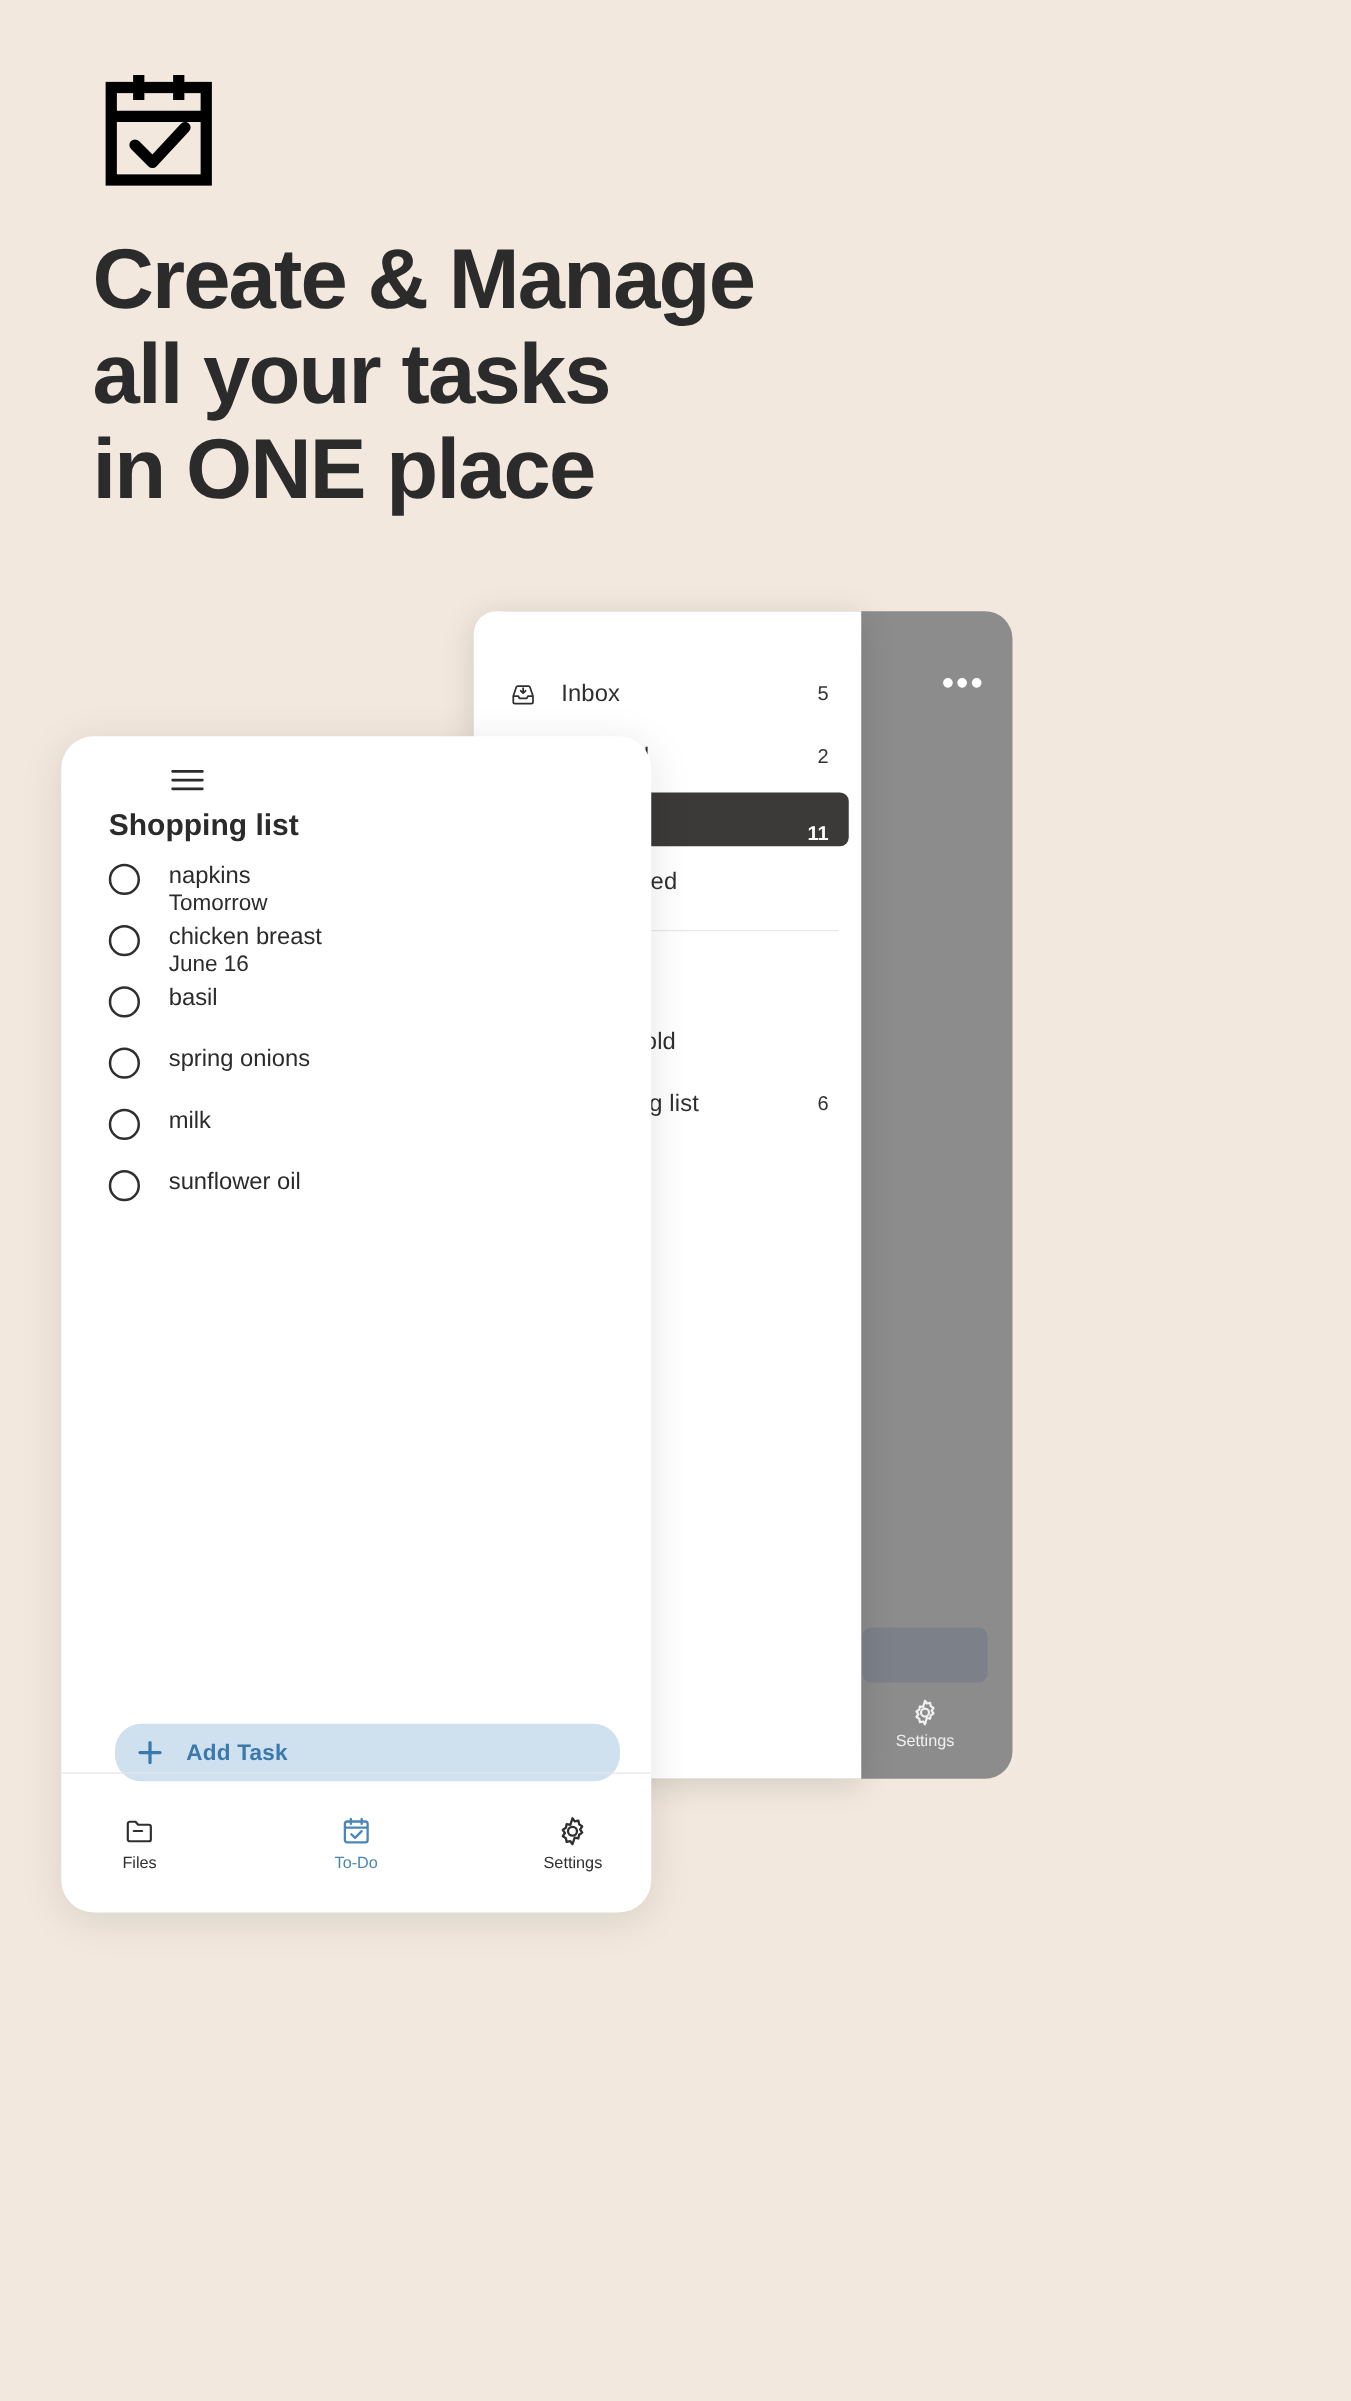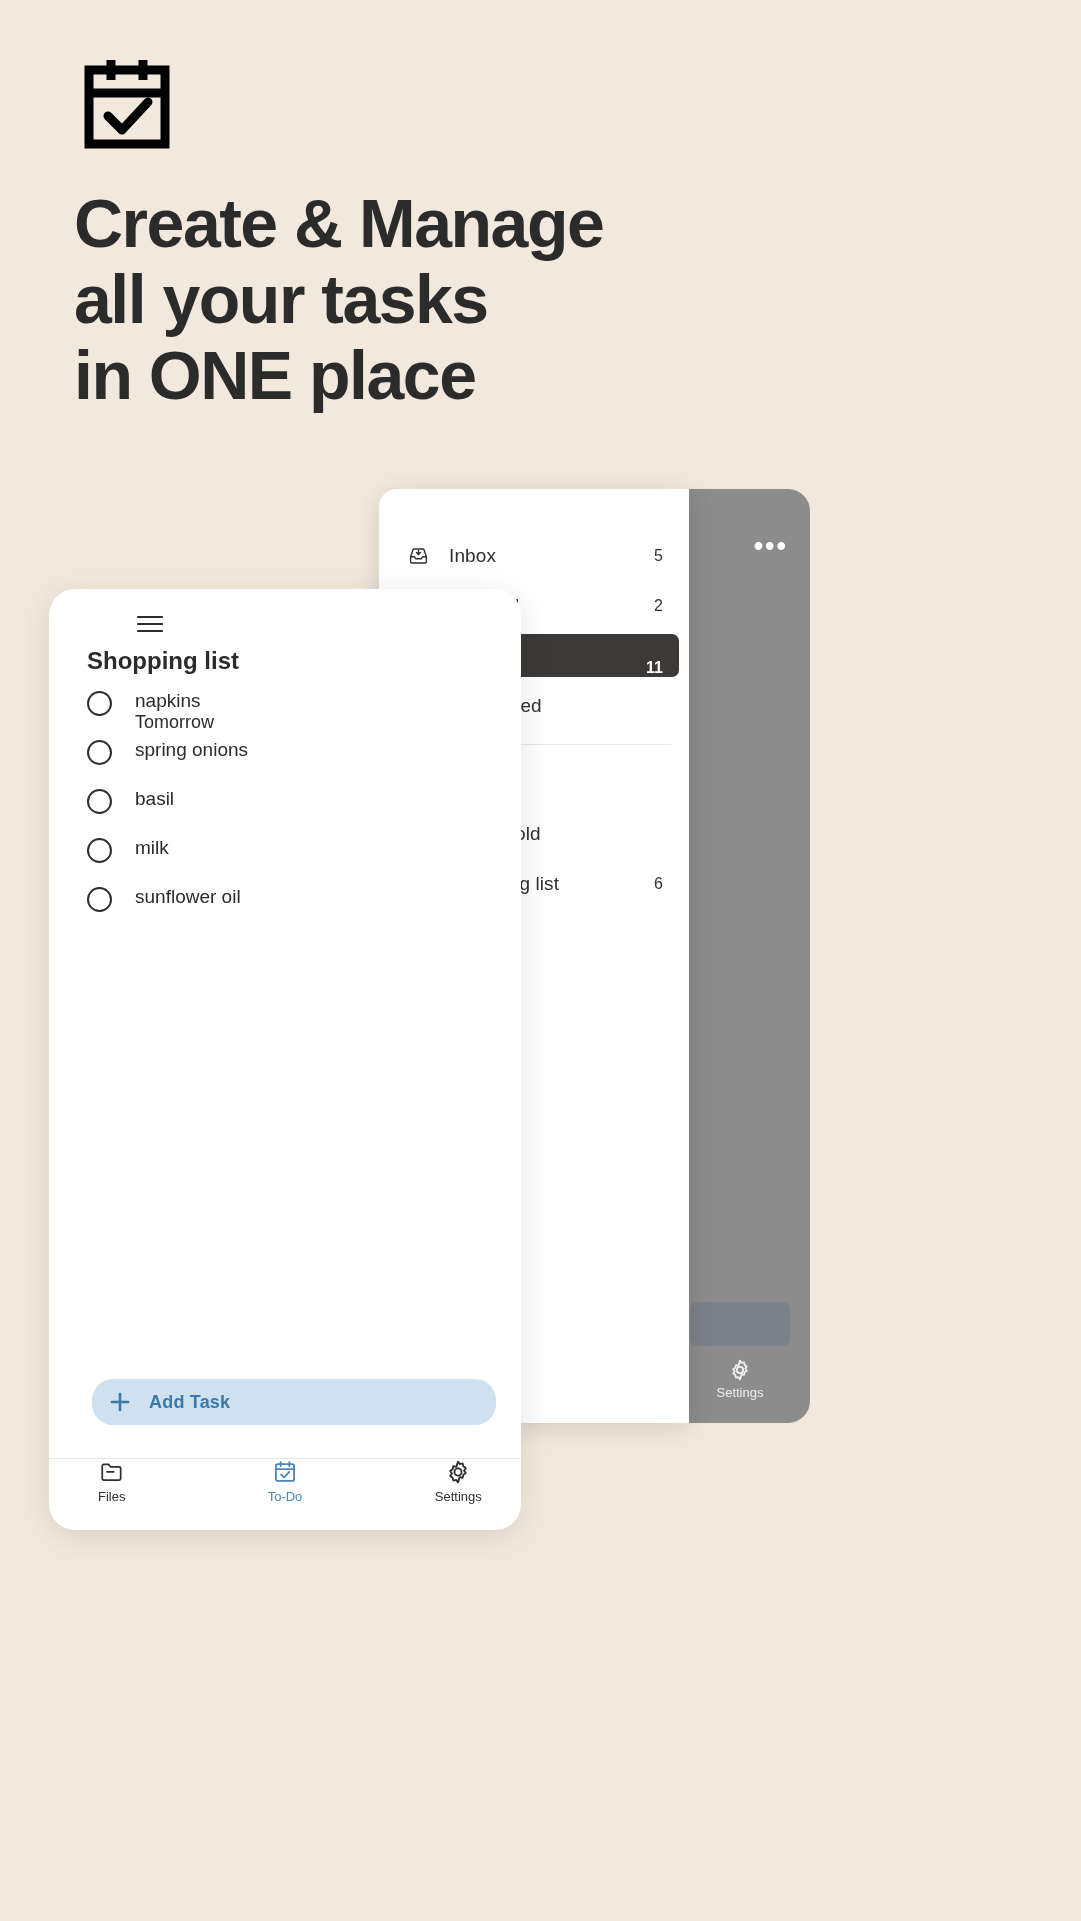--- a/index.html
+++ b/index.html
@@ -109,23 +109,23 @@
   #add-task {
     position:absolute; left:43px; bottom:105px;
     width:404px; height:46px;
     background:#cfe0ef; border-radius:21px;
     display:flex; align-items:center; padding-left:16px;
     color:#3a79ab;
   }
   #add-task .lbl { margin-left:17px; font-size:18px; font-weight:bold; letter-spacing:0.2px; }
 
   #bottom-nav {
-    position:absolute; left:0; bottom:0; width:100%; height:72px;
+    position:absolute; left:0; bottom:0; width:100%; height:112px;
     border-top:1px solid #e6e6e6;
-    display:flex; align-items:flex-start;gap:48px;
+    display:flex; align-items:center;gap:48px;
   }
   .nav-item { flex:1; text-align:center; color:#2f2f2f; }
   .nav-item .lbl { display:block; font-size:13px; margin-top:4px; }
   .nav-item.active { color:#4a86b8; }
 
   svg { display:block; }
 </style>
 </head>
 <body>
 
@@ -284,29 +284,36 @@
   <div id="task-list">
 
     <div class="task-row has-sub">
       <span class="circle"></span>
       <span class="txtwrap">
         <span class="t-title">napkins</span><br>
         <span class="t-sub">Tomorrow</span>
       </span>
     </div>
 
+    <div class="task-row has-sub">
+      <span class="circle"></span>
+      <span class="txtwrap">
+        <span class="t-title">chicken breast</span><br>
+        <span class="t-sub">June 16</span>
+      </span>
+    </div>
 
     <div class="task-row">
       <span class="circle"></span>
+      <span class="txtwrap"><span class="t-title">basil</span></span>
+    </div>
+
+    <div class="task-row">
+      <span class="circle"></span>
       <span class="txtwrap"><span class="t-title">spring onions</span></span>
-    </div>
-
-    <div class="task-row">
-      <span class="circle"></span>
-      <span class="txtwrap"><span class="t-title">basil</span></span>
     </div>
 
     <div class="task-row">
       <span class="circle"></span>
       <span class="txtwrap"><span class="t-title">milk</span></span>
     </div>
 
     <div class="task-row">
       <span class="circle"></span>
       <span class="txtwrap"><span class="t-title">sunflower oil</span></span>

